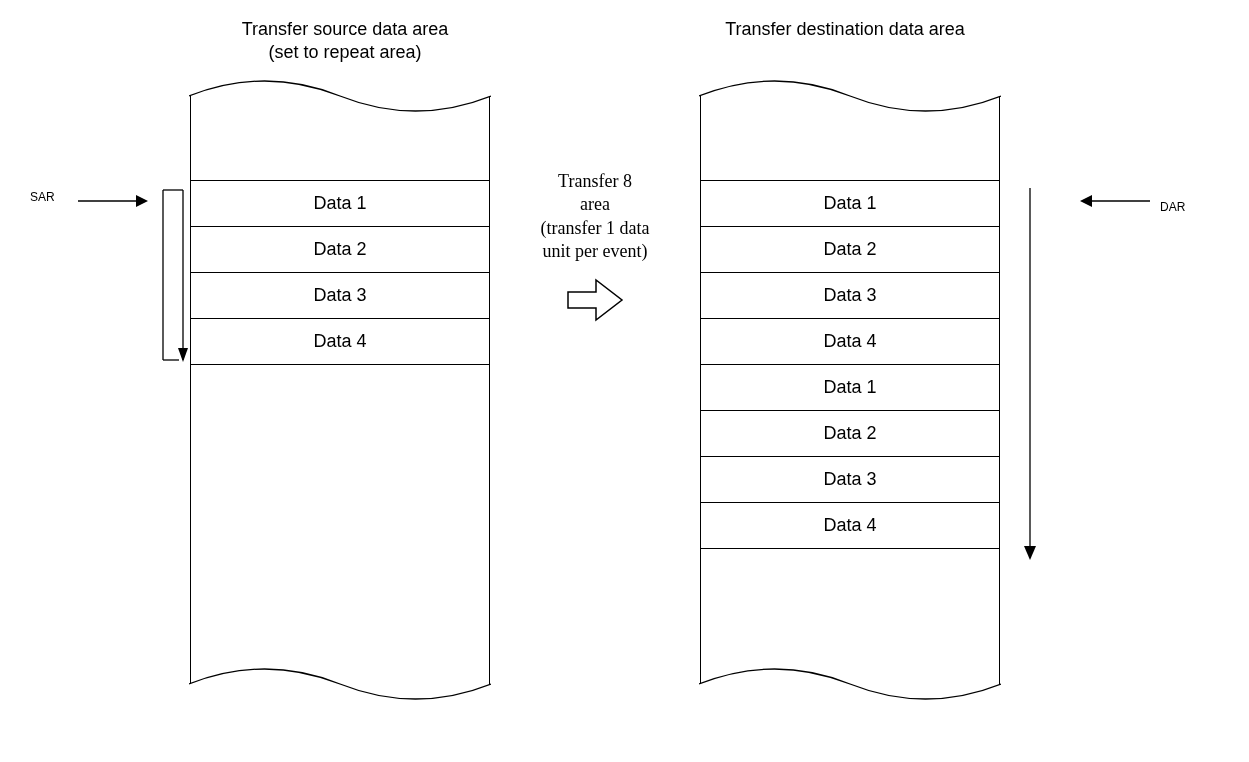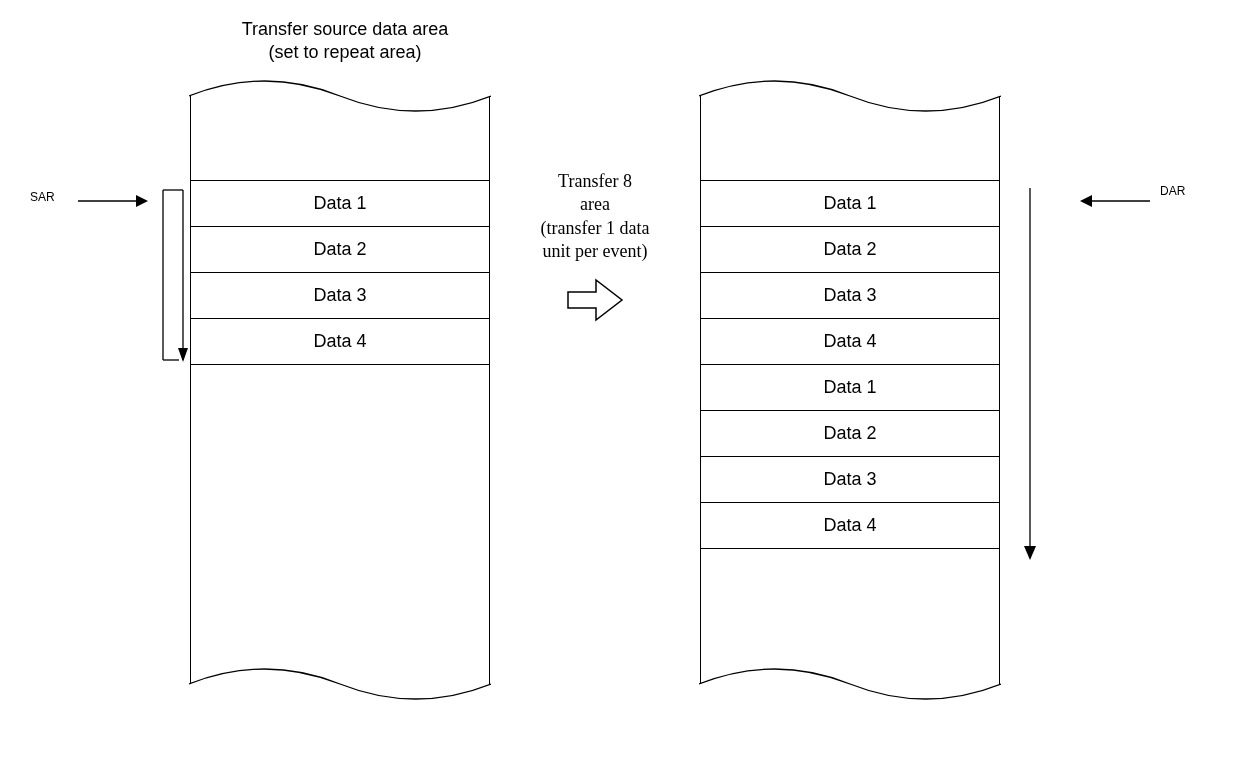--- a/index.html
+++ b/index.html
@@ -74,20 +74,23 @@
   }
 </style>
 </head>
 <body>
 <div class="wrap">
 
 <div class="title" style="left:180px; top:18px; width:330px;">
   <span>Transfer source data area</span><br>
   <span>(set to repeat area)</span>
 </div>
+<div class="title" style="left:680px; top:18px; width:330px;">
+  <span>Transfer destination data area</span>
+</div>
 
 <div class="mem" id="src" style="left:190px; top:80px; width:300px; height:620px;">
   <svg class="edge" style="top:0;" viewBox="0 0 300 32" preserveAspectRatio="none">
     <path d="M0 16 C 50 -4, 100 -4, 150 16 C 200 36, 250 36, 300 16" fill="none" stroke="#000" stroke-width="1.3"></path>
   </svg>
   <div class="body" style="top:16px; bottom:16px;"></div>
   <svg class="edge" style="bottom:0;" viewBox="0 0 300 32" preserveAspectRatio="none">
     <path d="M0 16 C 50 -4, 100 -4, 150 16 C 200 36, 250 36, 300 16" fill="none" stroke="#000" stroke-width="1.3"></path>
   </svg>
   <div class="rows" id="src-rows" style="top:100px;">
@@ -154,21 +157,21 @@
   <line x1="28" y1="10" x2="8" y2="10" stroke="#000" stroke-width="1.3"></line>
   <line x1="8" y1="10" x2="8" y2="180" stroke="#000" stroke-width="1.3"></line>
   <line x1="8" y1="180" x2="24" y2="180" stroke="#000" stroke-width="1.3"></line>
   <polygon points="23,4 28,18 33,4" fill="#000" opacity="0"></polygon>
   <polygon points="23,4 33,10 23,16" fill="#000" opacity="0"></polygon>
   <polygon points="22,4 28,-2 34,4" fill="#000" opacity="0"></polygon>
 
   <polygon points="23,22 28,8 33,22" fill="#000" opacity="0"></polygon>
 </svg>
 
-<span class="ptr-label" style="left:1160px; top:184px;">DAR</span>
+<span class="ptr-label" style="left:1160px; top:200px;">DAR</span>
 <svg class="ptr-arrow" style="left:1080px; top:188px; width:70px; height:26px;" viewBox="0 0 70 26">
   <line x1="70" y1="13" x2="12" y2="13" stroke="#000" stroke-width="1.4"></line>
   <polygon points="12,7 0,13 12,19" fill="#000"></polygon>
 </svg>
 
 <svg class="down-arrow" style="left:1018px; top:180px; width:24px; height:380px;" viewBox="0 0 24 380">
   <line x1="12" y1="8" x2="12" y2="366" stroke="#000" stroke-width="1.3"></line>
   <polygon points="6,366 12,380 18,366" fill="#000"></polygon>
 </svg>
 

